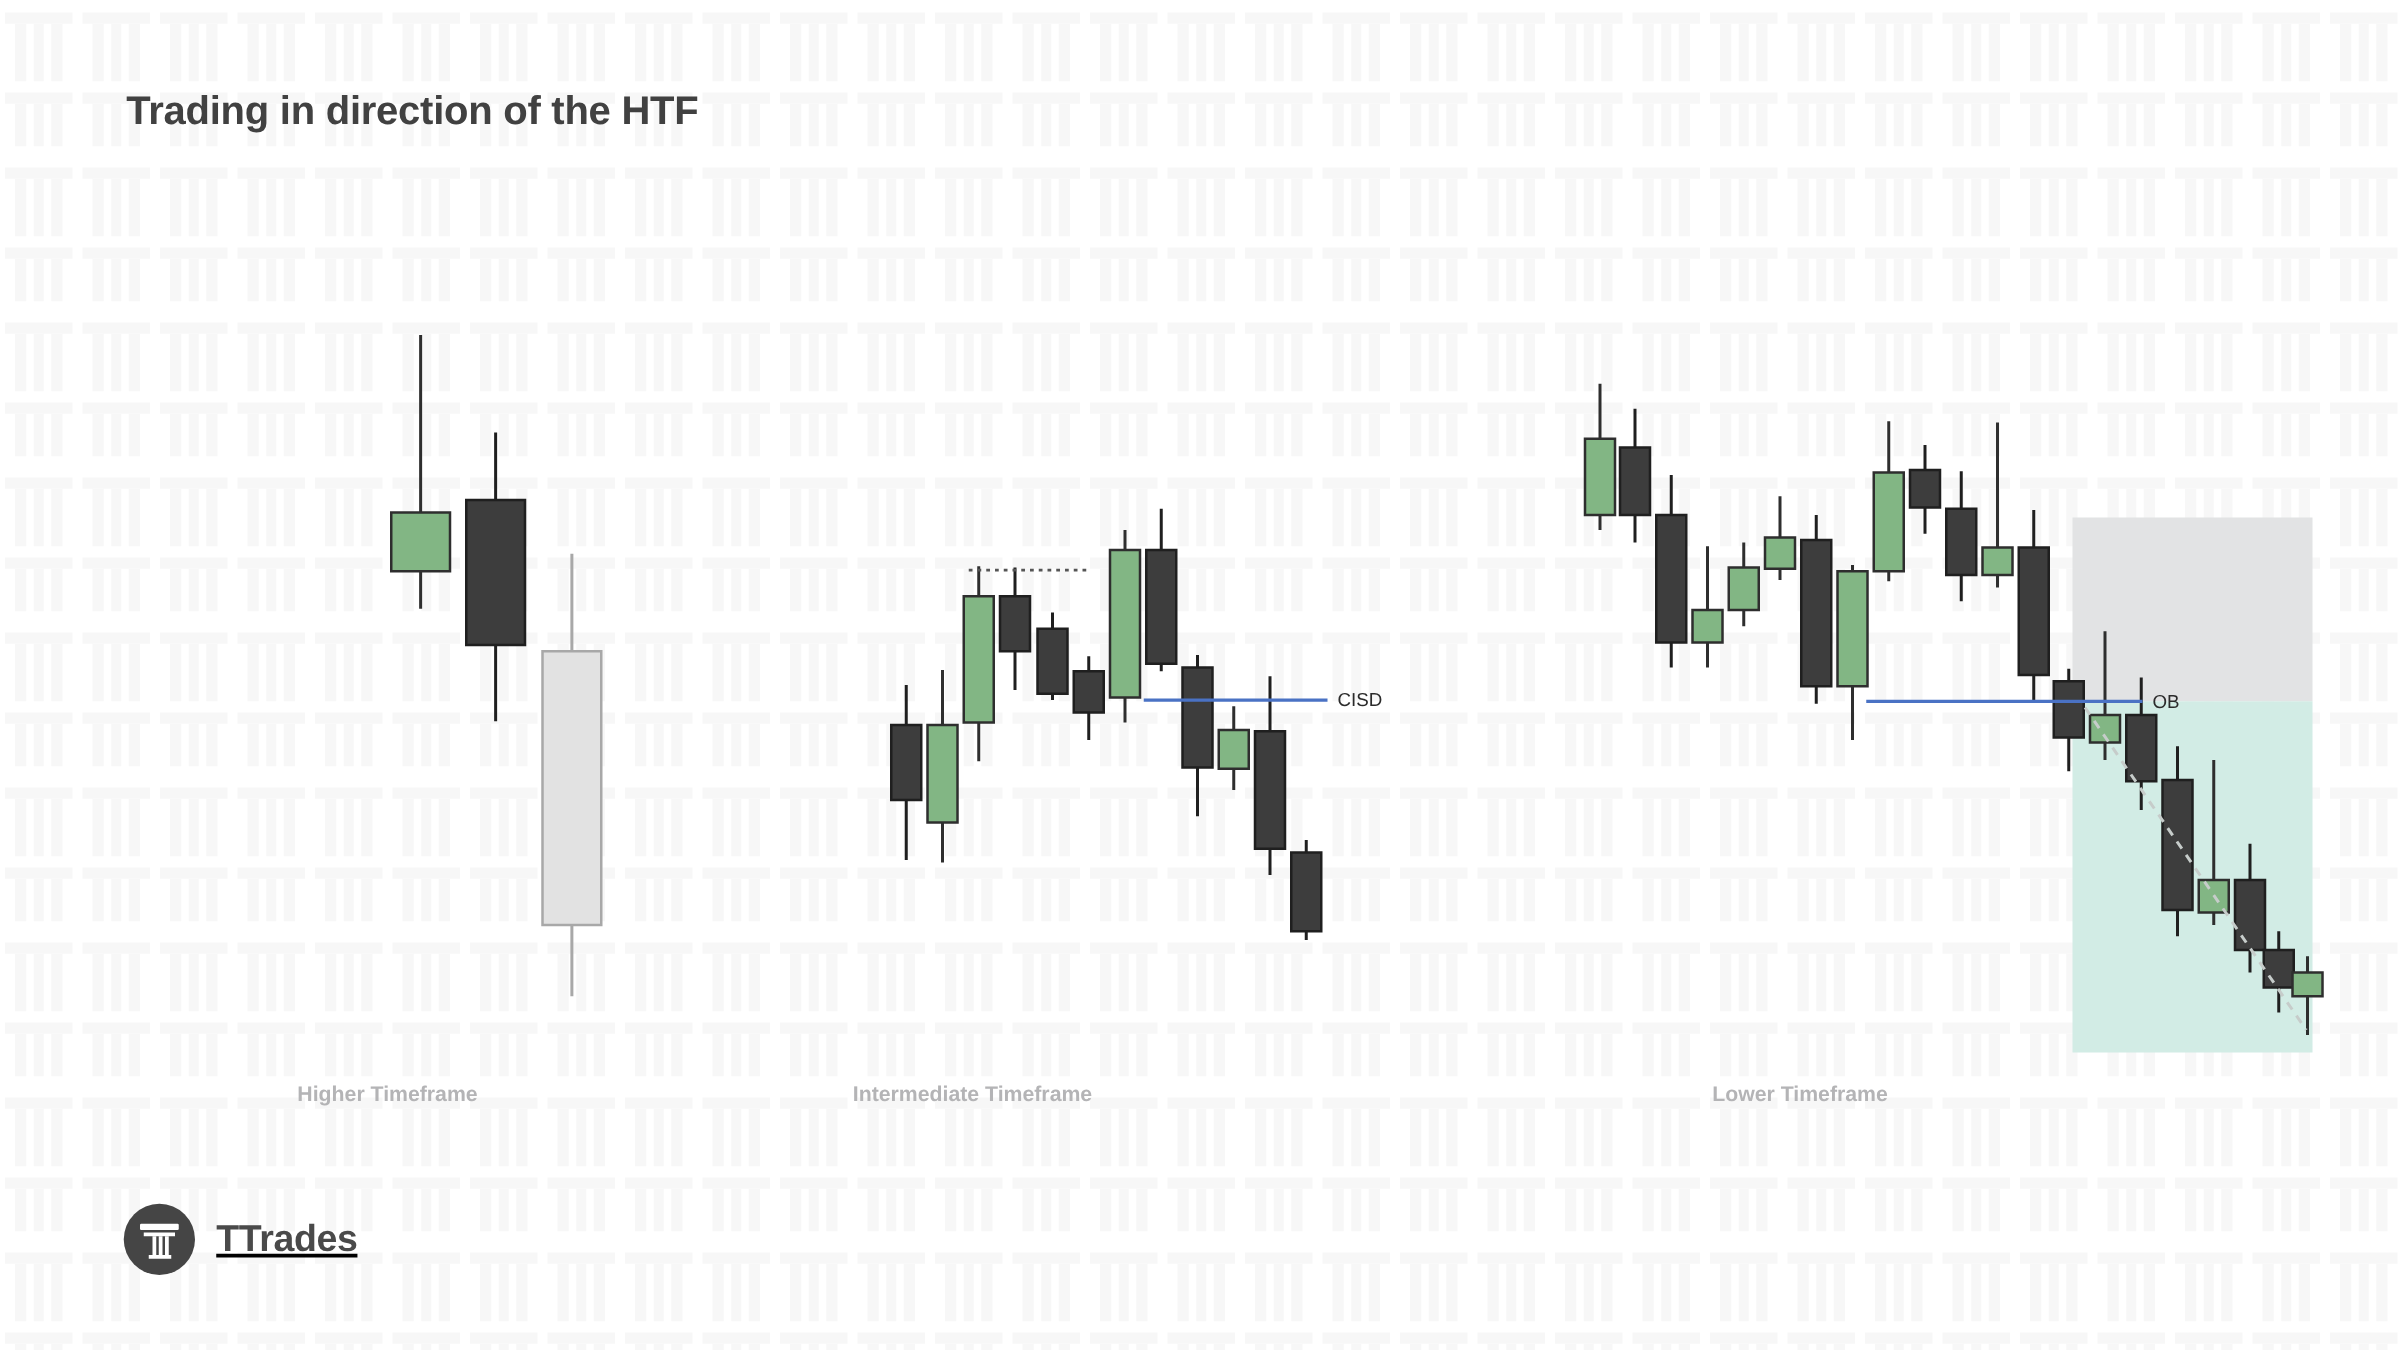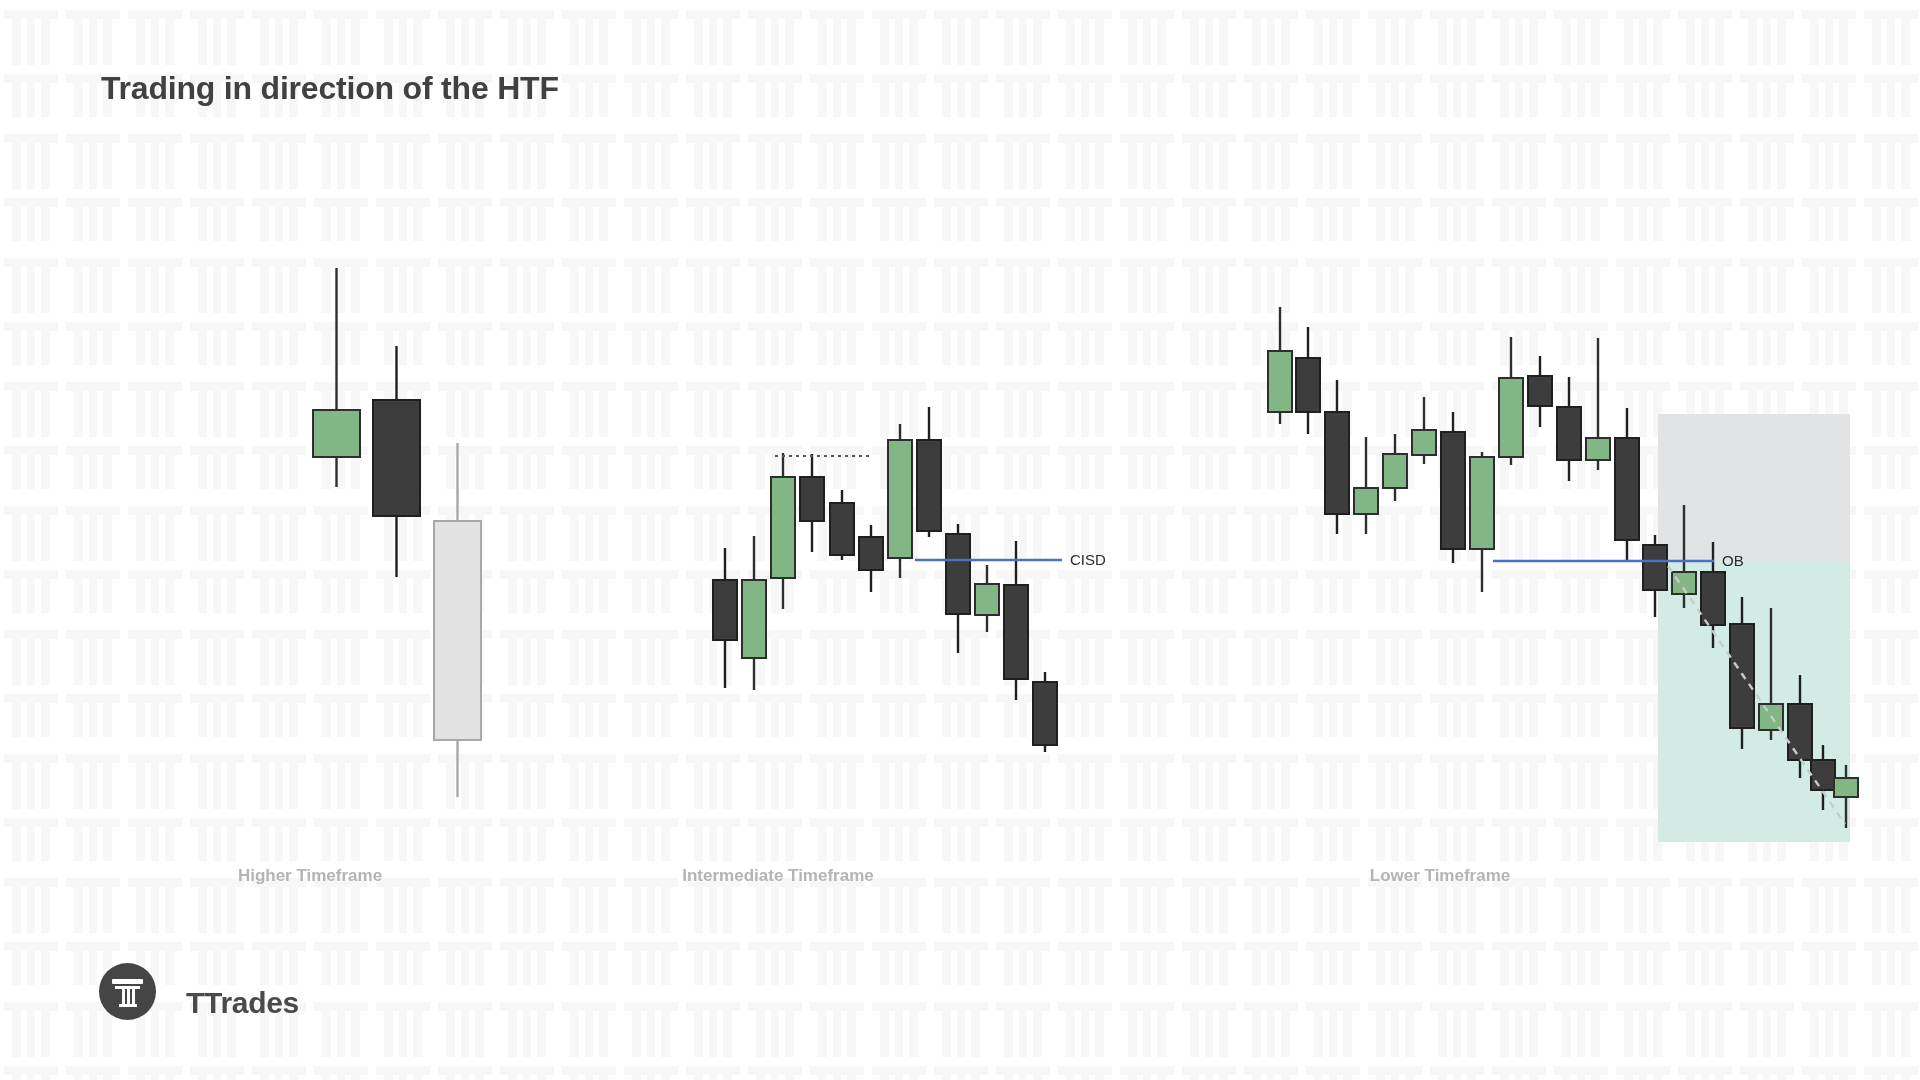--- a/index.html
+++ b/index.html
@@ -43,22 +43,23 @@
     color:#b4b4b6;
     font-weight:bold;
     white-space:nowrap;
     z-index:4;
   }
 
   
   #footer {
     position:absolute;
     left:99px; top:963px;
-    display:flex; align-items:flex-end; gap:30px;
+    display:flex; align-items:center; gap:17px;
     z-index:6;
+    text-decoration:underline;
   }
   #logo-mark {
     width:57px; height:57px; border-radius:50%;
     background:#454545;
     position:relative;
     flex:0 0 auto;
   }
   #logo-mark .bar-top {
     position:absolute; left:13px; top:16px;
     width:31px; height:5px; background:#ffffff; border-radius:1px;

